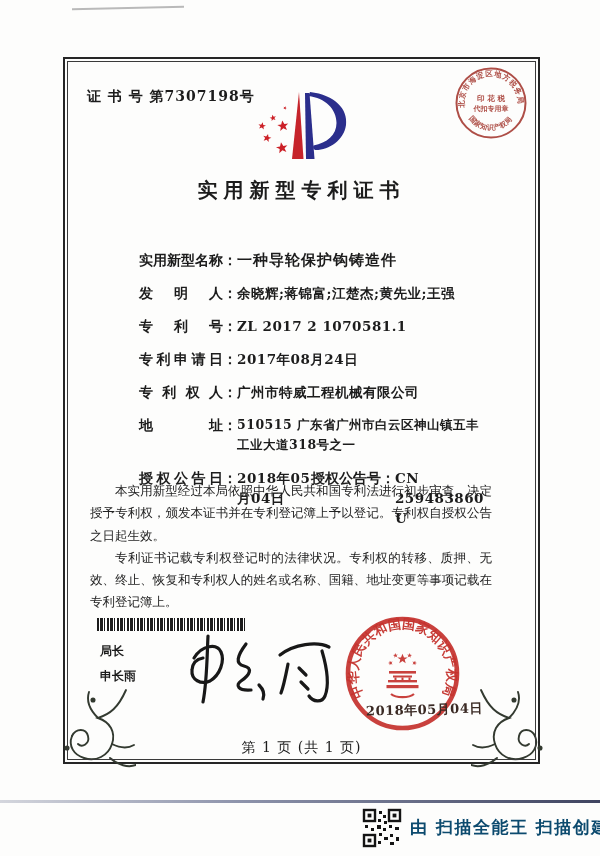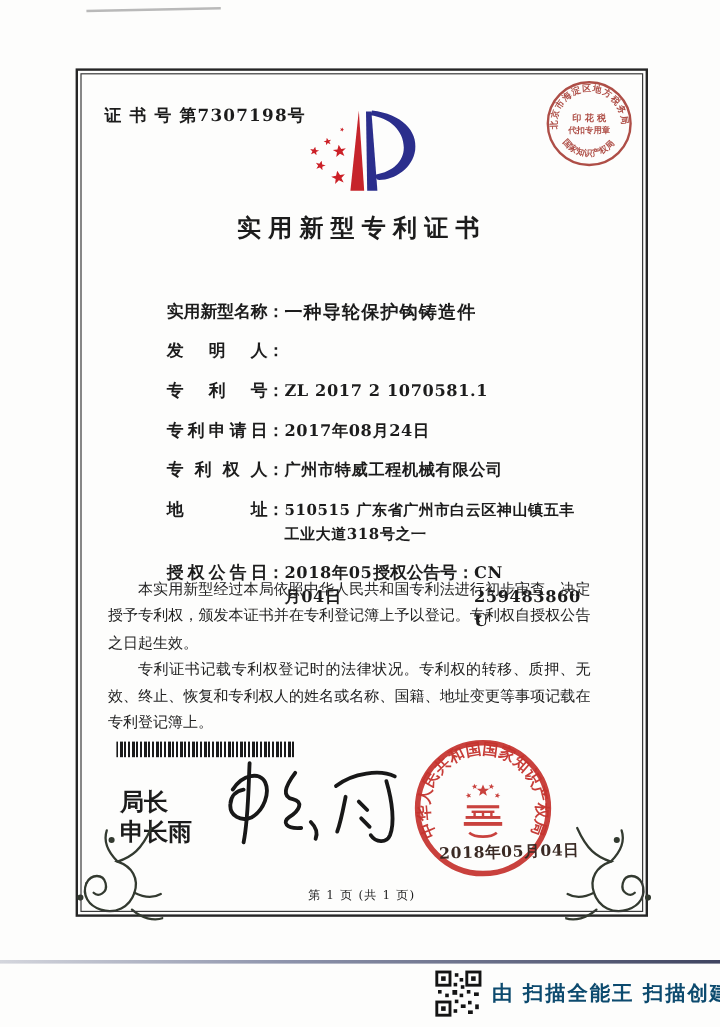--- a/index.html
+++ b/index.html
@@ -43,29 +43,29 @@
     font-size:12.5px;line-height:1.78;text-align:justify;color:#222;
   }
   .paragraphs p{margin:0;text-indent:2em;}
   .barcode{
     left:32px;top:559px;width:148px;height:13px;
     background:repeating-linear-gradient(90deg,
       #1b1b1b 0px,#1b1b1b 1.6px,#fff 1.6px,#fff 3px,
       #1b1b1b 3px,#1b1b1b 5.6px,#fff 5.6px,#fff 6.6px,
       #1b1b1b 6.6px,#1b1b1b 7.6px,#fff 7.6px,#fff 10px);
   }
-  .director{left:35px;top:598px;font-family:Liberation Sans, sans-serif;
-    font-size:20px;font-weight:bold;line-height:25px;}
+  .director{left:35px;top:580px;font-family:Liberation Sans, sans-serif;
+    font-size:12px;font-weight:bold;line-height:25px;}
   .signature{left:115px;top:571px;width:160px;height:78px;}
   .seal{left:278px;top:555px;width:119px;height:119px;}
   .seal-date{
     left:301px;top:642px;font-size:13px;font-weight:bold;color:#3a2a24;
     letter-spacing:0.5px;transform:rotate(-1.5deg);white-space:nowrap;z-index:5;
   }
-  .page-footer{left:0;top:680px;width:100%;text-align:center;font-size:10px;letter-spacing:1px;}
+  .page-footer{left:0;top:680px;width:100%;text-align:center;font-size:14px;letter-spacing:1px;}
   .ornament{width:80px;height:88px;}
   .orn-left{left:-9px;top:629px;}
   .orn-right{left:406px;top:629px;transform:scaleX(-1);}
   .tax-stamp{left:454px;top:66px;width:76px;height:76px;opacity:0.92;}
   .scan-divider{left:0;top:800px;width:600px;height:2.5px;
     background:linear-gradient(to right,#d4d6dd,#8d93ab 40%,#3f4460);}
   .qr{left:362px;top:808px;width:40px;height:40px;}
   .scan-text{
     left:410px;top:816px;
     font-family:"DejaVu Sans","Liberation Sans",sans-serif;
@@ -103,20 +103,21 @@
 
   <div class="abs fields">
     <div class="frow">
       <span class="flabel">实用新型名称</span>
       <span class="fcolon">：</span>
       <span class="fvalue big">一种导轮保护钩铸造件</span>
     </div>
     <div class="frow">
       <span class="flabel">发明人</span>
       <span class="fcolon">：</span>
+      <span class="fvalue">余晓辉;蒋锦富;江楚杰;黄先业;王强</span>
     </div>
     <div class="frow">
       <span class="flabel">专利号</span>
       <span class="fcolon">：</span>
       <span class="fvalue">ZL 2017 2 1070581.1</span>
     </div>
     <div class="frow">
       <span class="flabel">专利申请日</span>
       <span class="fcolon">：</span>
       <span class="fvalue">2017年08月24日</span>

